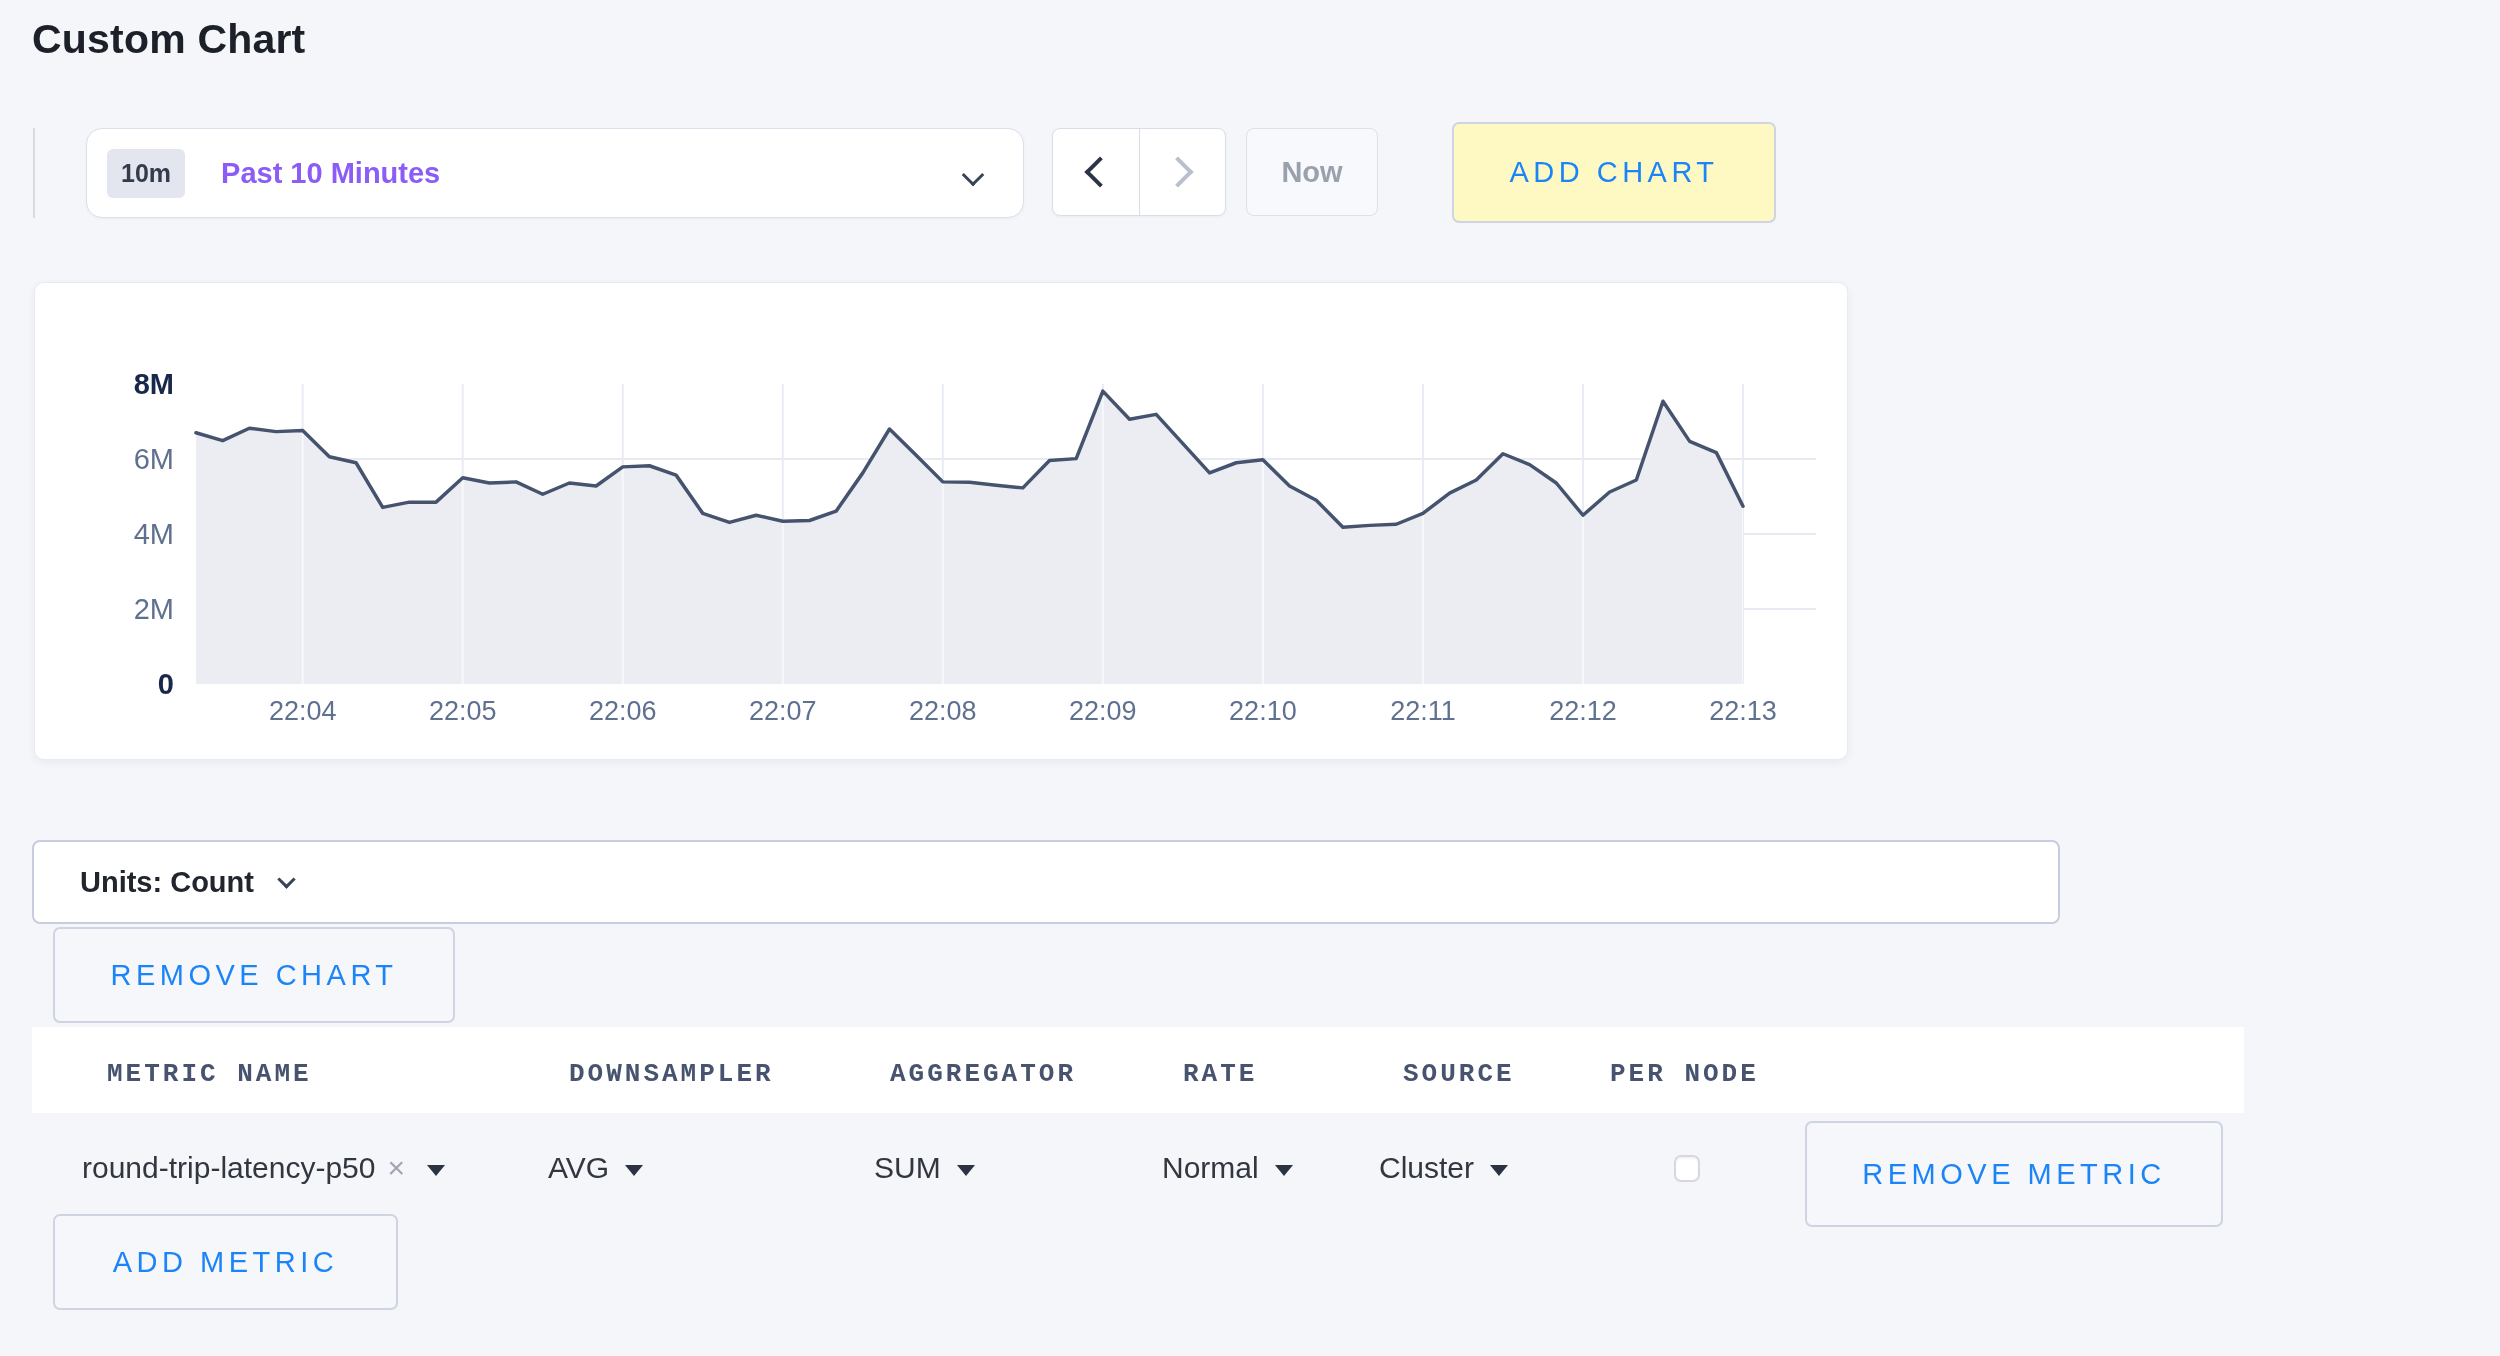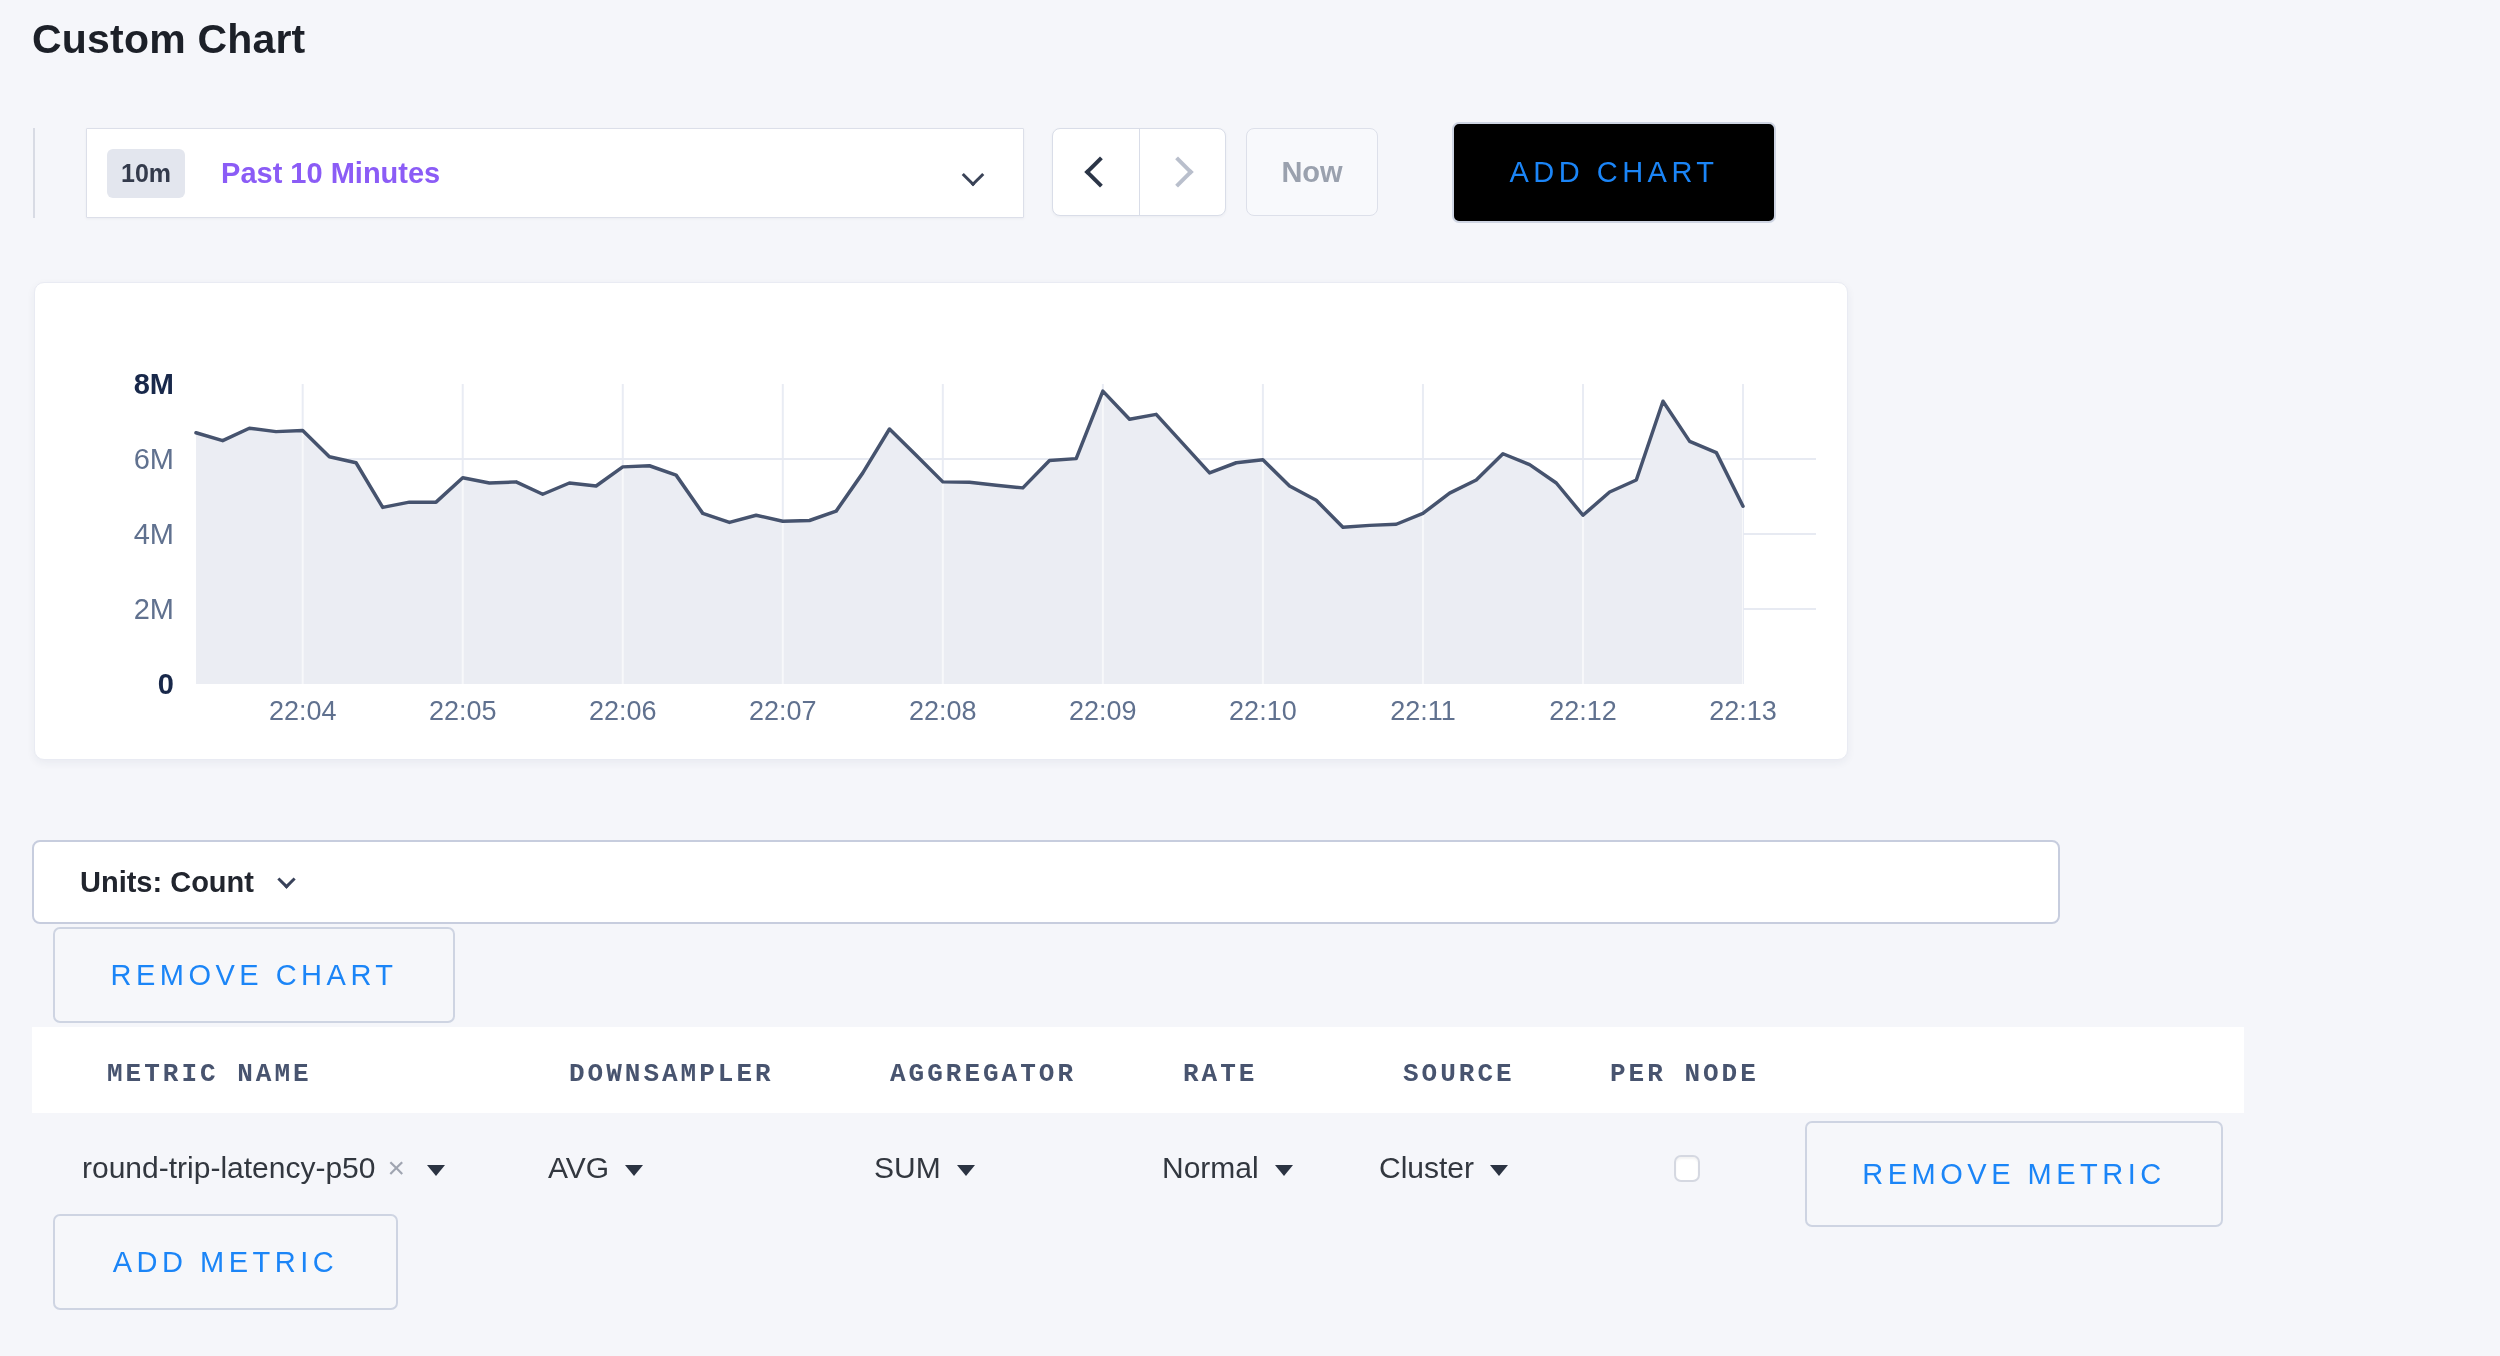--- a/index.html
+++ b/index.html
@@ -10,21 +10,21 @@
     -webkit-font-smoothing:antialiased;
   }
   .abs{position:absolute;}
   #page-title{
     left:32px;top:16px;font-size:41px;font-weight:600;color:#1c2028;letter-spacing:0.2px;
   }
   #section-divider{left:33px;top:128px;width:2px;height:90px;background:#d8dbe4;}
   
   #time-dropdown{
     left:86px;top:128px;width:938px;height:90px;background:#fff;
-    border:1px solid #dcdfe9;border-radius:1px;box-shadow:0 1px 3px rgba(40,50,80,.05);
+    border:1px solid #dcdfe9;border-radius:16px;box-shadow:0 1px 3px rgba(40,50,80,.05);
     display:flex;align-items:center;box-sizing:border-box;cursor:pointer;
   }
   #time-badge{
     margin-left:20px;background:#e3e6ee;border-radius:6px;color:#343b4c;
     font-size:25px;font-weight:bold;padding:10px 14px;
   }
   #time-label{margin-left:36px;font-size:29px;font-weight:bold;color:#8b5cf6;}
   .chev{display:inline-block;box-sizing:border-box;}
   .chev-down{
     width:16px;height:16px;border-right:3px solid #3a4357;border-bottom:3px solid #3a4357;
@@ -47,21 +47,21 @@
     width:22px;height:22px;border-right:4px solid #b9bfcc;border-bottom:4px solid #b9bfcc;
     transform:rotate(-45deg);margin-right:8px;
   }
   #now-button{
     left:1246px;top:128px;width:132px;height:88px;border:1px solid #dde0ea;border-radius:8px;
     box-sizing:border-box;display:flex;align-items:center;justify-content:center;
     font-size:29px;font-weight:bold;color:#9aa1ae;background:#f8f9fc;cursor:default;
   }
   .blue-button{
     box-sizing:border-box;display:flex;align-items:center;justify-content:center;
-    border:2px solid #ced4e2;border-radius:7px;background:#000000;
+    border:2px solid #ced4e2;border-radius:7px;background:#fef9c3;
     font-size:29px;letter-spacing:4.5px;color:#1b85f7;cursor:pointer;font-weight:500;
   }
   #add-chart-button{left:1452px;top:122px;width:324px;height:101px;}
   
   #chart-card{
     left:34px;top:282px;width:1814px;height:478px;background:#fff;
     border:1px solid #e9ebf3;border-radius:10px;box-sizing:border-box;
     box-shadow:0 3px 8px rgba(40,50,80,.06);
   }
   #chart-svg{position:absolute;left:0;top:0;}

